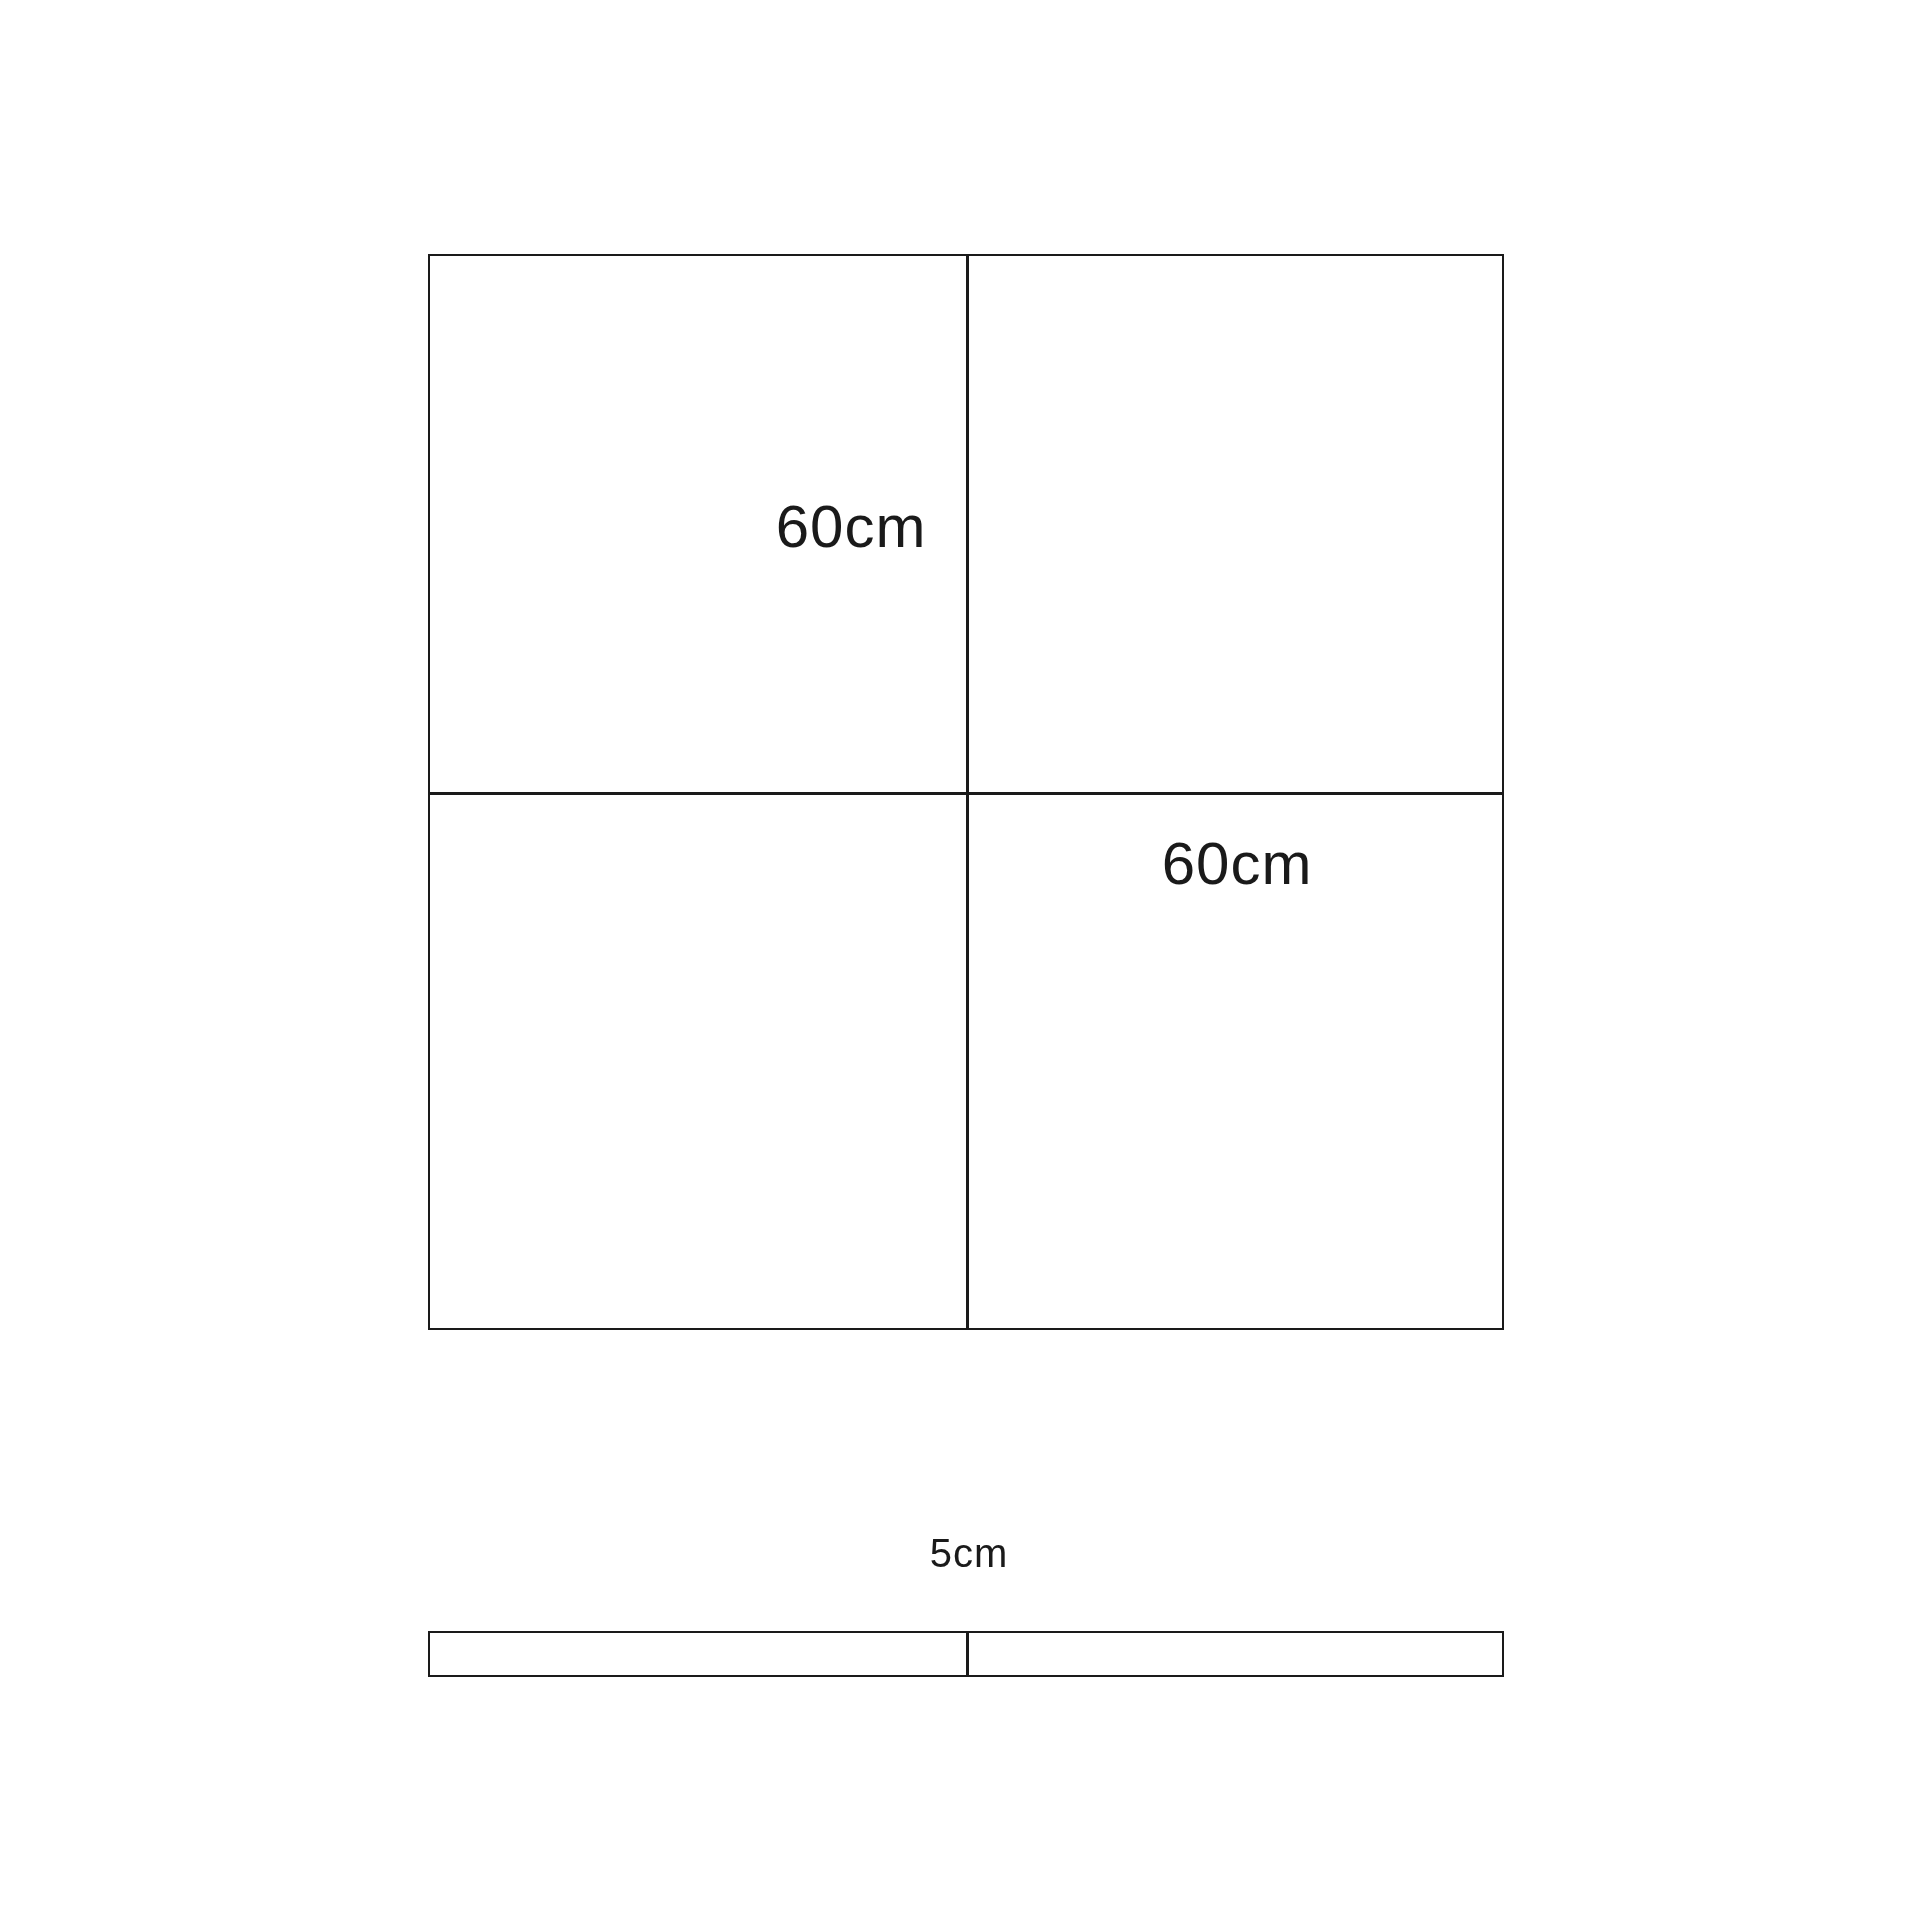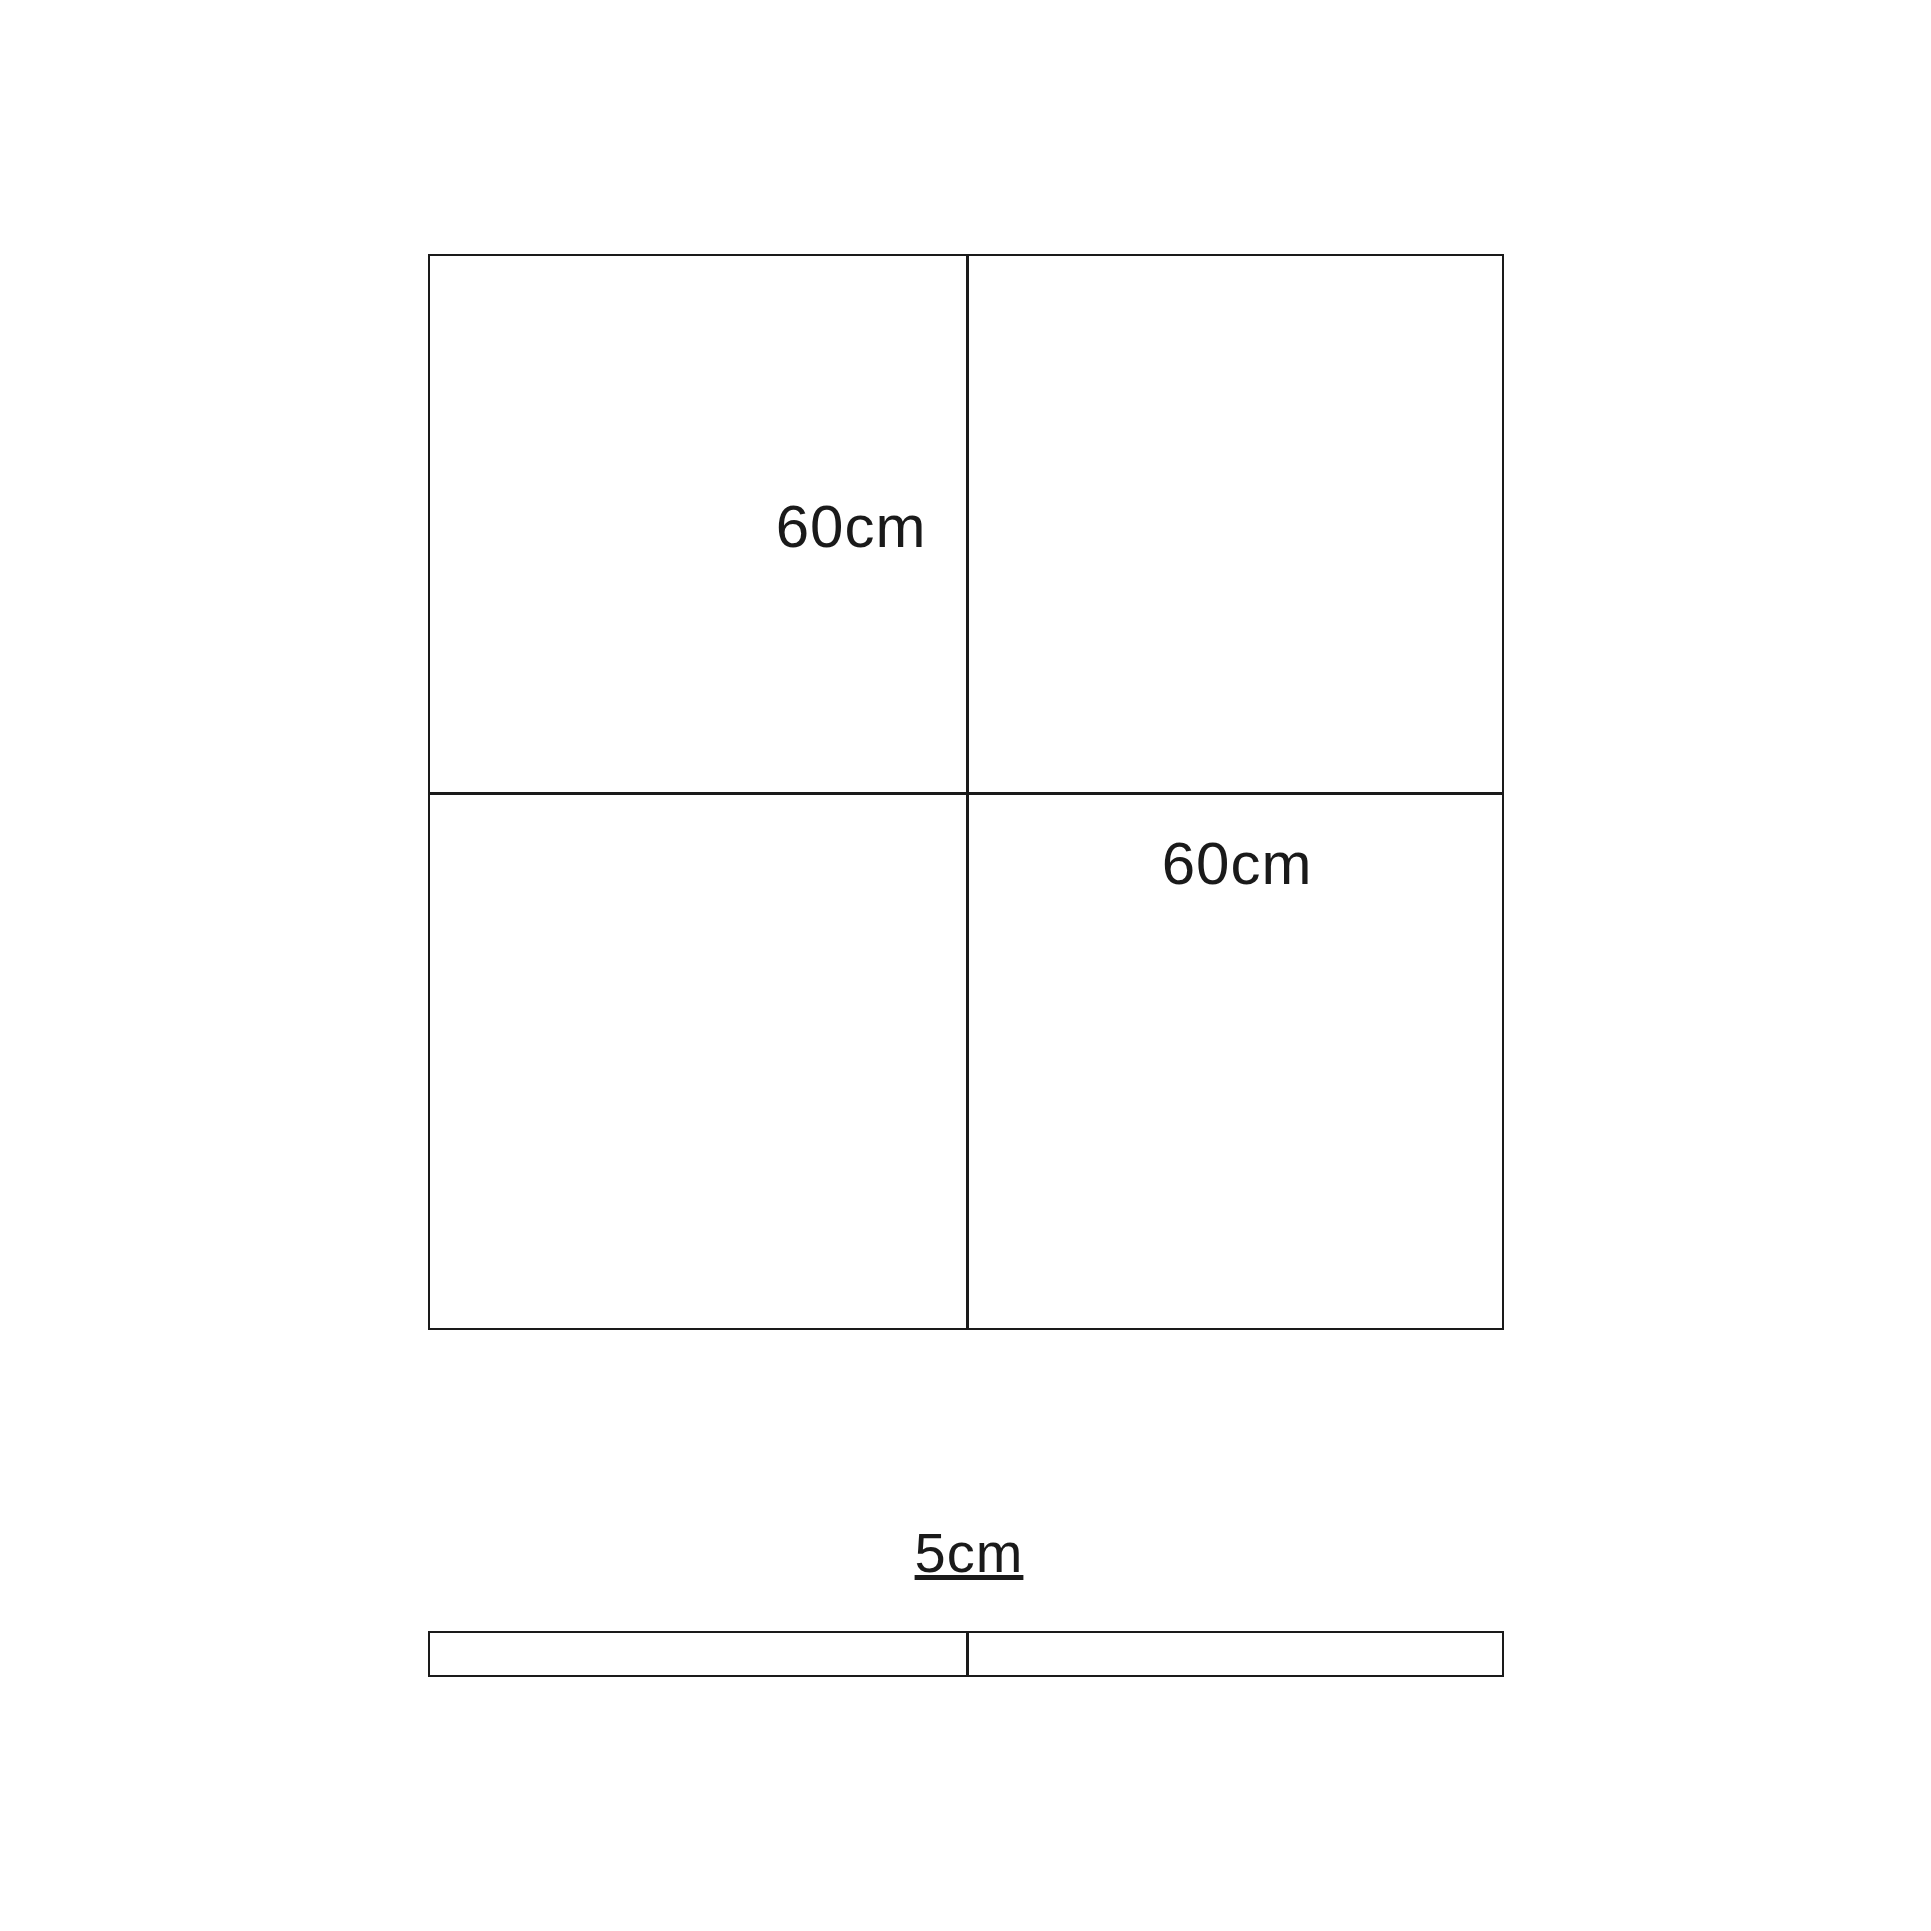--- a/index.html
+++ b/index.html
@@ -67,21 +67,21 @@
     position: absolute;
     transform: translate(-50%, -50%);
     font-size: 60px;
     line-height: 1;
     letter-spacing: 1px;
     color: #1a1a1a;
     white-space: nowrap;
   }
   .label-sq-topleft   { left: 851px;  top: 527px;  }
   .label-sq-botright  { left: 1237px; top: 864px;  }
-  .label-strip        { left: 969px; top: 1553px; font-size: 56px; text-decoration: underline; }
+  .label-strip        { left: 969px; top: 1553px; font-size: 40px; }
 </style>
 </head>
 <body>
 
 <div class="canvas">
 
   <div class="quad-square">
     <div class="v-divider"></div>
     <div class="h-divider"></div>
   </div>

